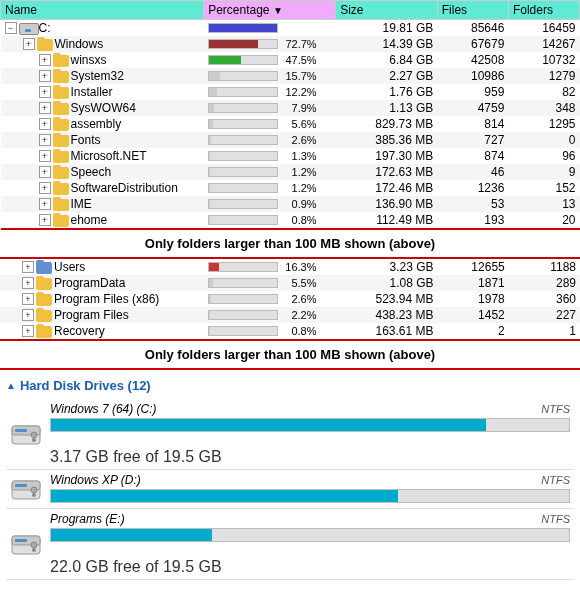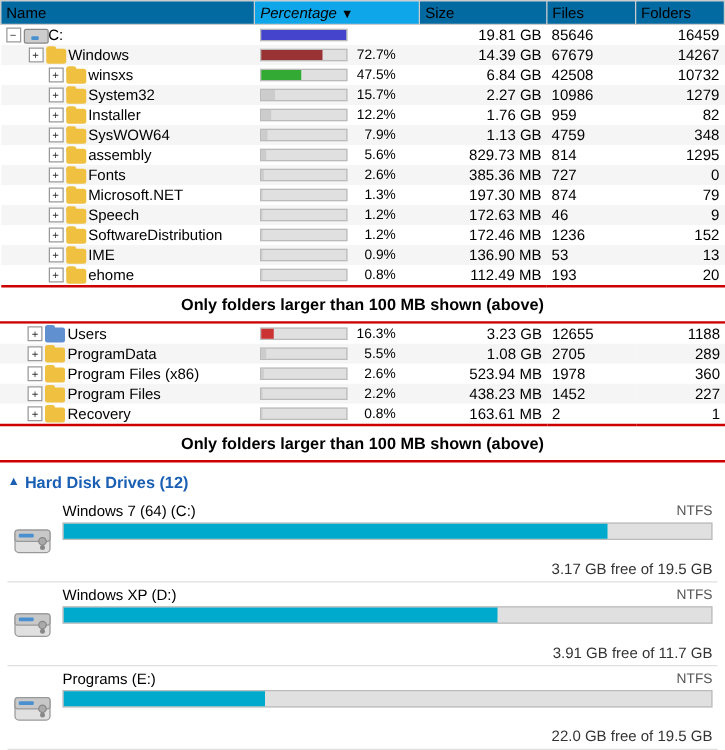--- a/index.html
+++ b/index.html
@@ -11,45 +11,44 @@
       min-height: 600px;
     }
 
     
     .tree-table {
       width: 100%;
       border-collapse: collapse;
       border-bottom: 2px solid #c00;
     }
     .tree-table th {
-      background: #0369a1;
+      background: #5eead4;
       border: 1px solid #ccc;
       padding: 2px 4px;
       text-align: left;
       font-weight: normal;
       font-size: 12px;
       cursor: pointer;
     }
     .tree-table th.sort-active {
-      background: #0ea5e9;
-      font-style: italic;
+      background: #f0abfc;
     }
     .tree-table td {
       border: none;
       padding: 1px 4px;
       white-space: nowrap;
       font-size: 12px;
     }
     .tree-table tr:nth-child(odd) td { background: #fff; }
     .tree-table tr:nth-child(even) td { background: #f5f5f5; }
 
     .col-name { width: 200px; }
     .col-pct { width: 130px; text-align: right; padding-right: 4px; }
     .col-size { width: 100px; text-align: right; padding-right: 8px; margin-left: 44px; }
-    .col-files { width: 70px; text-align: left; padding-right: 8px; }
+    .col-files { width: 70px; text-align: right; padding-right: 8px; }
     .col-folders { width: 70px; text-align: right; padding-right: 8px; }
 
     .name-cell {
       display: flex;
       align-items: center;
       gap: 2px;
     }
     .expand-btn {
       width: 12px; height: 12px;
       border: 1px solid #999;
@@ -190,20 +189,21 @@
       border-bottom: 1px solid #e0e0e0;
       gap: 8px;
     }
     .hdd-info {
       flex: 1;
     }
     .hdd-label-row {
       display: flex;
       justify-content: space-between;
       align-items: center;
+      font-style: italic;
     }
     .hdd-name {
       font-size: 12px;
       font-weight: normal;
     }
     .hdd-fs {
       font-size: 11px;
       color: #555;
     }
     .hdd-bar-container {
@@ -214,23 +214,23 @@
       margin: 2px 0;
       position: relative;
     }
     .hdd-bar-fill {
       height: 100%;
       background: #00aacc;
       position: absolute;
       left: 0; top: 0;
     }
     .hdd-free {
-      font-size: 12px;
+      font-size: 16px;
       color: #333;
-      text-align: right;
+      text-align: left;
       margin-top: 16px;
     }
 
     
     .sort-arrow { font-size: 10px; }
   </style>
 </head>
 <body>
 
 <table class="tree-table">
@@ -426,21 +426,21 @@
         <td class="col-pct">
           <div class="bar-cell">
             <span class="bar-container">
               <span class="bar-fill" style="background: rgb(204, 204, 204); width: 1%;"></span>
             </span>
             <span class="pct-text">1.3%</span>
           </div>
         </td>
         <td class="col-size">197.30 MB</td>
         <td class="col-files">874</td>
-        <td class="col-folders">79</td>
+        <td class="col-folders">96</td>
       </tr>
       <tr>
         <td class="col-name">
           <div class="name-cell">
             <span class="indent" style="width: 32px;"></span>
             <span class="expand-btn">+</span>
             <span class="folder-icon yellow"></span>
             <span>Speech</span>
           </div>
         </td>
@@ -558,21 +558,21 @@
         </td>
         <td class="col-pct">
           <div class="bar-cell">
             <span class="bar-container">
               <span class="bar-fill" style="background: rgb(204, 204, 204); width: 6%;"></span>
             </span>
             <span class="pct-text">5.5%</span>
           </div>
         </td>
         <td class="col-size">1.08 GB</td>
-        <td class="col-files">2705</td>
+        <td class="col-files">1871</td>
         <td class="col-folders">289</td>
       </tr>
       <tr>
         <td class="col-name">
           <div class="name-cell">
             <span class="indent" style="width: 16px;"></span>
             <span class="expand-btn">+</span>
             <span class="folder-icon yellow"></span>
             <span>Program Files (x86)</span>
           </div>
@@ -670,21 +670,20 @@
     <circle cx="24" cy="22" r="2" fill="#888"></circle>
   </svg>
         <div class="hdd-info">
           <div class="hdd-label-row">
             <span class="hdd-name">Windows XP (D:)</span>
             <span class="hdd-fs">NTFS</span>
           </div>
           <div class="hdd-bar-container">
             <div class="hdd-bar-fill" style="width: 67%;"></div>
           </div>
-          <div class="hdd-free">3.91 GB free of 11.7 GB</div>
         </div>
       </div>
       <div class="hdd-item">
         <svg width="32" height="32" viewBox="0 0 32 32">
     <rect x="2" y="8" width="28" height="18" rx="3" fill="#e0e0e0" stroke="#999" stroke-width="1"></rect>
     <rect x="2" y="8" width="28" height="9" rx="2" fill="#c8c8c8" stroke="#999" stroke-width="1"></rect>
     <circle cx="24" cy="17" r="3" fill="#aaa" stroke="#888" stroke-width="1"></circle>
     <rect x="5" y="11" width="12" height="3" rx="1" fill="#4a90d0"></rect>
     <circle cx="24" cy="22" r="2" fill="#888"></circle>
   </svg>

